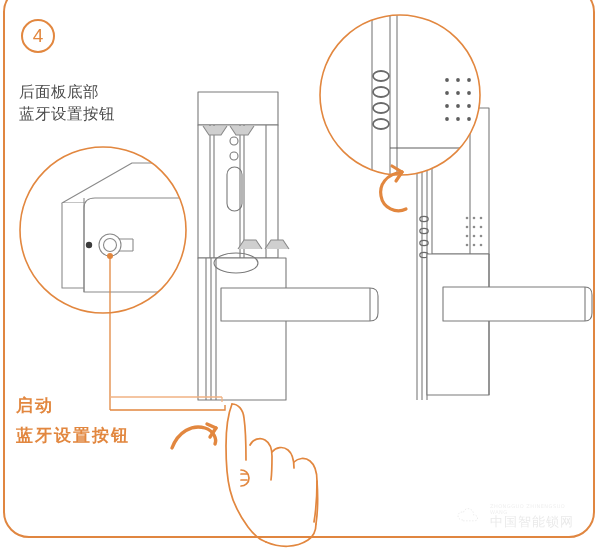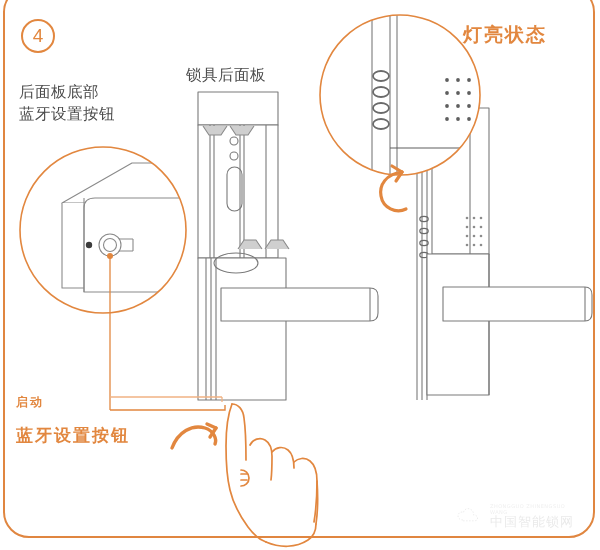--- a/index.html
+++ b/index.html
@@ -65,21 +65,21 @@
     color: #e2873f;
     font-family: "DejaVu Sans", "Liberation Sans", sans-serif;
     font-weight: bold;
     letter-spacing: 2px;
     white-space: nowrap;
   }
   #caption-light-on {
     left: 463px; top: 22px;
     font-size: 19px;
   }
-  #caption-start       { left: 16px; top: 394px; font-size: 12px; }
+  #caption-start       { left: 16px; top: 394px; font-size: 17px; }
   #caption-bt-button   { left: 16px; top: 424px; font-size: 17px; }
   #caption-hold-5s     { left: 16px; top: 456px; font-size: 22px; }
 
   svg.layer {
     position: absolute;
     left: 0; top: 0;
     width: 600px; height: 550px;
     overflow: visible;
   }
   
@@ -302,24 +302,22 @@
       <path d="M241,470 C245,470 249,473 249,478 C249,483 245,486 241,486"></path>
       <path d="M241,474 L247,474"></path>
       <path d="M241,480 L247,480"></path>
     </g>
 
   </svg>
 
   <div class="caption" id="caption-back-panel-button">后面板底部
 蓝牙设置按钮</div>
 
-  <div class="caption" id="caption-lock-back-panel">锁具后面板</div>
-
-
-  <div class="hand-caption" id="caption-light-on">灯亮状态</div>
+
+
 
   <div class="hand-caption" id="caption-start">启动</div>
 
   <div class="hand-caption" id="caption-bt-button">蓝牙设置按钮</div>
 
 
   <div class="watermark">
     <svg width="30" height="22" viewBox="0 0 30 22">
       <path d="M8,16 C4,16 2,13 3.5,10 C4.5,8 7,7.5 8.5,8.5 C9,5 13,3.5 16,5.5
                C18,6.8 18.8,9 18.4,11 C21,10.6 23,12.5 22.5,15 C22.2,16.2 21,16.8 19.5,16.8 L8,16.8 Z" fill="none" stroke="#c4c4c4" stroke-width="1" stroke-dasharray="1.5 1.5"></path>

